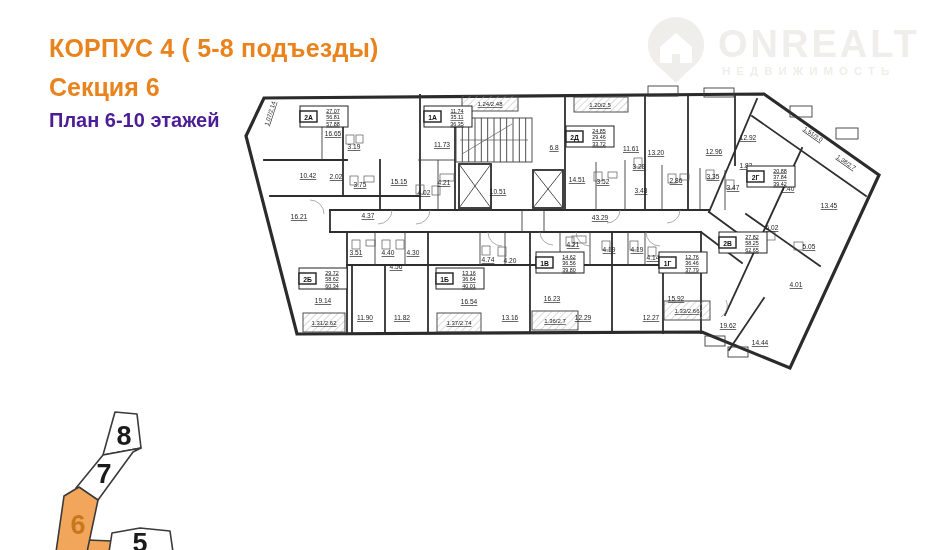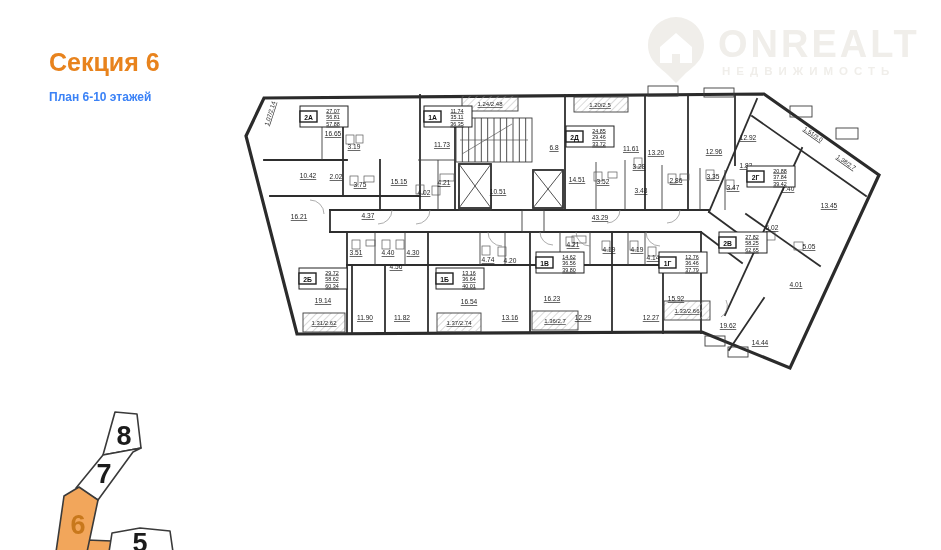--- a/index.html
+++ b/index.html
@@ -2,21 +2,21 @@
 <html style="--accent: #e8831d; --mmfill: #f2a65b; --mmnum: #c8781c; --wmcol: #f0eeea;"><head>
 <meta charset="utf-8">
 <style>
   html,body{margin:0;padding:0;background:#fff;}
   .canvas{position:relative;width:941px;height:550px;background:#fff;overflow:hidden;
           font-family:"Liberation Sans",sans-serif;}
   
   .hdr{position:absolute;left:49px;top:36px;line-height:1;}
   .hdr-line1{font-size:25px;font-weight:700;color:var(--accent,#e8831d);letter-spacing:0.2px;}
   .hdr-line2{font-size:25px;font-weight:700;color:var(--accent,#e8831d);margin-top:14px;}
-  .hdr-line3{font-size:12px;font-weight:700;color:#3b82f6;margin-top:16px;}
+  .hdr-line3{font-size:20px;font-weight:700;color:#4c1d95;margin-top:10px;}
   
   .wm{position:absolute;left:630px;top:5px;}
   .wm text{fill:var(--wmcol,#f0eeea);}
   .wm .brand{font-size:38px;font-weight:700;letter-spacing:3px;}
   .wm .tag{font-size:11.5px;font-weight:700;letter-spacing:6px;}
   .wm .pin{fill:var(--wmcol,#f0eeea);}
   
   svg.plan{position:absolute;left:0;top:0;}
   .outer{fill:#fff;stroke:#2b2b2b;stroke-width:3.2;stroke-linejoin:miter;}
   .wall{stroke:#2e2e2e;stroke-width:1.8;stroke-linecap:square;}
@@ -36,20 +36,21 @@
   .mm-sec.hl{fill:var(--mmfill,#f2a65b);}
   .mm-num{font-size:27px;font-weight:700;fill:#1b1b1b;text-anchor:middle;}
   .mm-num.hl{fill:var(--mmnum,#c8781c);}
 </style>
 </head>
 <body>
 
 <div class="canvas">
 
   <div class="hdr">
+    <div class="hdr-line1">КОРПУС 4 ( 5-8 подъезды)</div>
     <div class="hdr-line2">Секция 6</div>
     <div class="hdr-line3">План 6-10 этажей</div>
   </div>
 
   <svg class="wm" width="311" height="95" viewBox="0 0 311 95">
     <g>
       <path class="pin" d="M46,12 a28,28 0 0,1 28,28 c0,16 -12,22 -20,30 l-8,8 l-8,-8 c-8,-8 -20,-14 -20,-30 a28,28 0 0,1 28,-28 z"></path>
       <path d="M30,42 l16,-14 l16,14 v16 h-12 v-9 h-8 v9 h-12 z" fill="#ffffff"></path>
     </g>
     <text class="brand" x="88" y="52">ONREALT</text>

